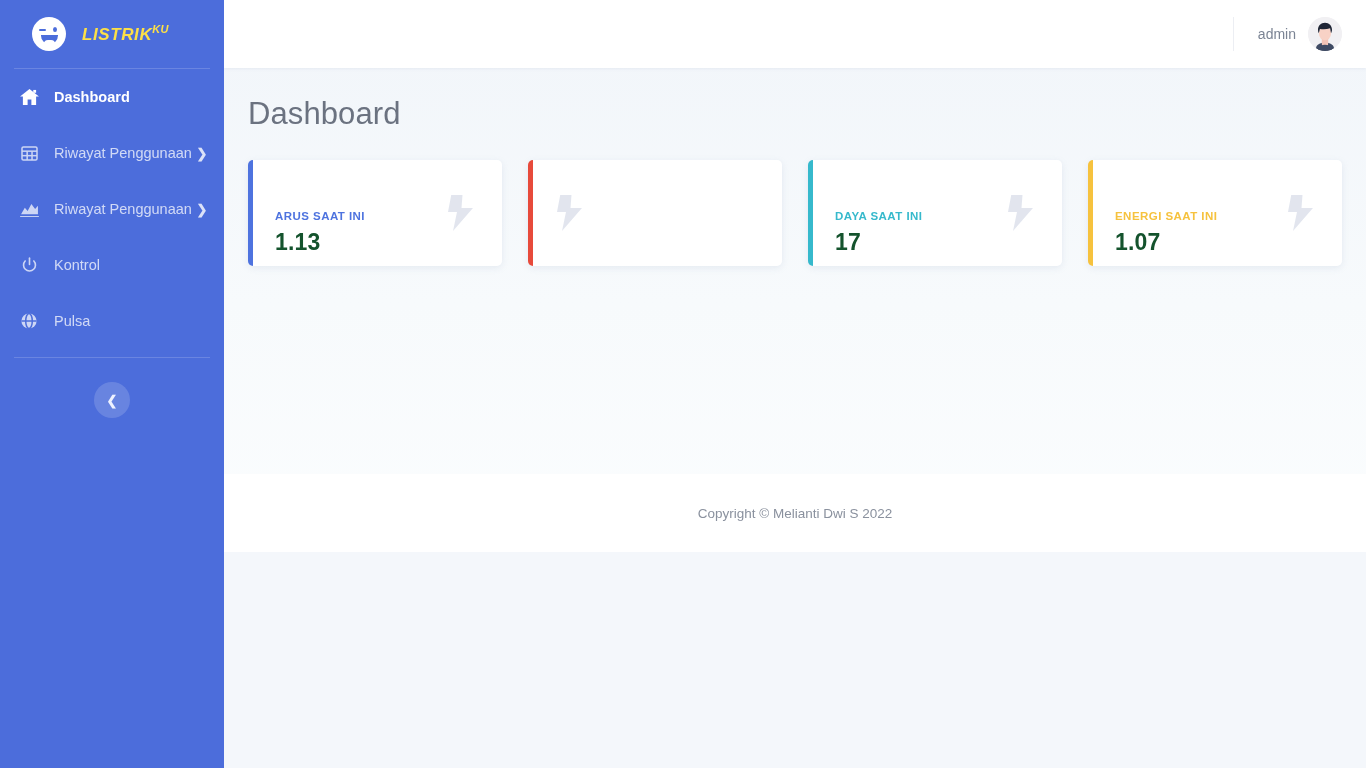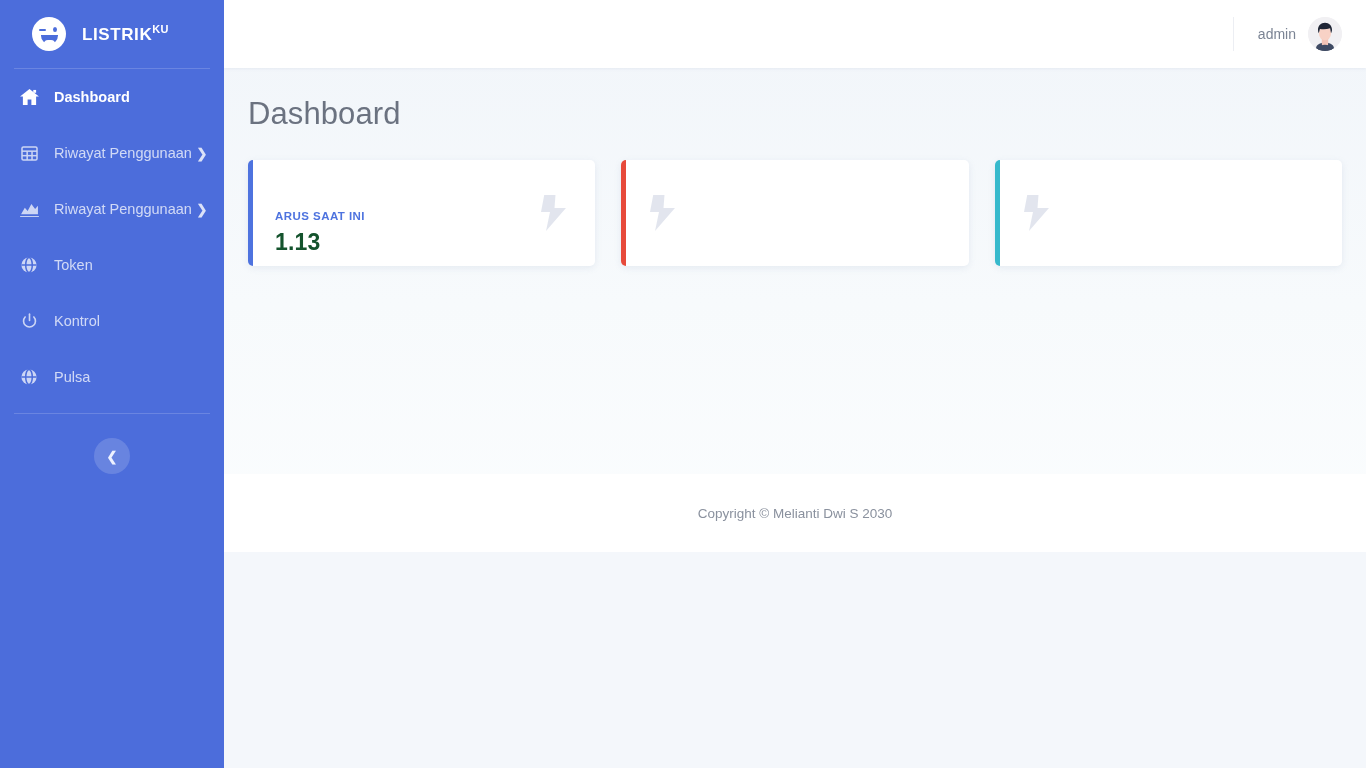--- a/index.html
+++ b/index.html
@@ -43,24 +43,25 @@
     top: 18px; left: 9px;
     background: #4c6ddb;
     border-radius: 0 0 10px 10px;
   }
   #brand-logo .smile::after {
     content: ''; position: absolute;
     left: 3px; bottom: 0; width: 11px; height: 4px;
     background: #ffffff; border-radius: 6px 6px 0 0;
   }
   #brand-text {
-    color: #ffffff;
+    color: #fde047;
     font-size: 17px; font-weight: bold;
     letter-spacing: .6px;
     white-space: nowrap;
+    font-style: italic;
   }
   #brand-text sup { font-size: 11px; vertical-align: super; letter-spacing: .3px; }
 
   #nav-divider-top {
     height: 1px; background: rgba(255,255,255,.17);
     margin: 0 14px;
   }
 
   .nav-item {
     height: 56px;
@@ -221,30 +222,20 @@
         <svg width="19" height="15" viewBox="0 0 20 16" fill="#ffffff">
           <path d="M0 15h20v1H0z"></path>
           <path d="M1 13l4-7 3 3.5 4-7.5 4 5.5 3-3.5V13z"></path>
         </svg>
       </span>
       <span class="nav-label">Riwayat Penggunaan</span>
       <span class="nav-caret">❯</span>
     </div>
 
 
-    <div class="nav-item">
-      <span class="nav-icon">
-        <svg width="18" height="18" viewBox="0 0 18 18" fill="none" stroke="#ffffff" stroke-width="1.5">
-          <circle cx="9" cy="9" r="7.6" fill="#ffffff" stroke="none"></circle>
-          <line x1="1.4" y1="9" x2="16.6" y2="9" stroke="#4c6ddb"></line>
-          <ellipse cx="9" cy="9" rx="3.3" ry="7.6" stroke="#4c6ddb"></ellipse>
-        </svg>
-      </span>
-      <span class="nav-label">Token</span>
-    </div>
 
     <div class="nav-item">
       <span class="nav-icon">
         <svg width="17" height="17" viewBox="0 0 18 18" fill="none" stroke="#ffffff" stroke-width="1.7" stroke-linecap="round">
           <path d="M4.4 4.2a6.3 6.3 0 1 0 9.2 0"></path>
           <line x1="9" y1="1.2" x2="9" y2="8"></line>
         </svg>
       </span>
       <span class="nav-label">Kontrol</span>
     </div>
@@ -309,28 +300,43 @@
 
       <div class="card" style="border-left-color:#e74a3b">
         <span class="card-icon">
           <svg width="30" height="36" viewBox="0 0 30 36" fill="#dfe3ed">
             <path d="M16.5 0H5.2L2 17h9l-4 19L27 13H15.5z"></path>
           </svg>
         </span>
       </div>
 
       <div class="card" style="border-left-color:#36b9cc">
+        <div class="card-body">
+          <div class="card-label" style="color:#36b9cc">Daya Saat Ini</div>
+          <div class="card-value">17</div>
+        </div>
         <span class="card-icon">
           <svg width="30" height="36" viewBox="0 0 30 36" fill="#dfe3ed">
             <path d="M16.5 0H5.2L2 17h9l-4 19L27 13H15.5z"></path>
           </svg>
         </span>
       </div>
 
+      <div class="card" style="border-left-color:#f6c23e">
+        <div class="card-body">
+          <div class="card-label" style="color:#f6c23e">Energi Saat Ini</div>
+          <div class="card-value">1.07</div>
+        </div>
+        <span class="card-icon">
+          <svg width="30" height="36" viewBox="0 0 30 36" fill="#dfe3ed">
+            <path d="M16.5 0H5.2L2 17h9l-4 19L27 13H15.5z"></path>
+          </svg>
+        </span>
+      </div>
 
     </section>
   </main>
 
   <footer id="footer">
-    <span id="footer-text">Copyright © Melianti Dwi S 2030</span>
+    <span id="footer-text">Copyright © Melianti Dwi S 2022</span>
   </footer>
 
 </div>
 
 </body></html>

